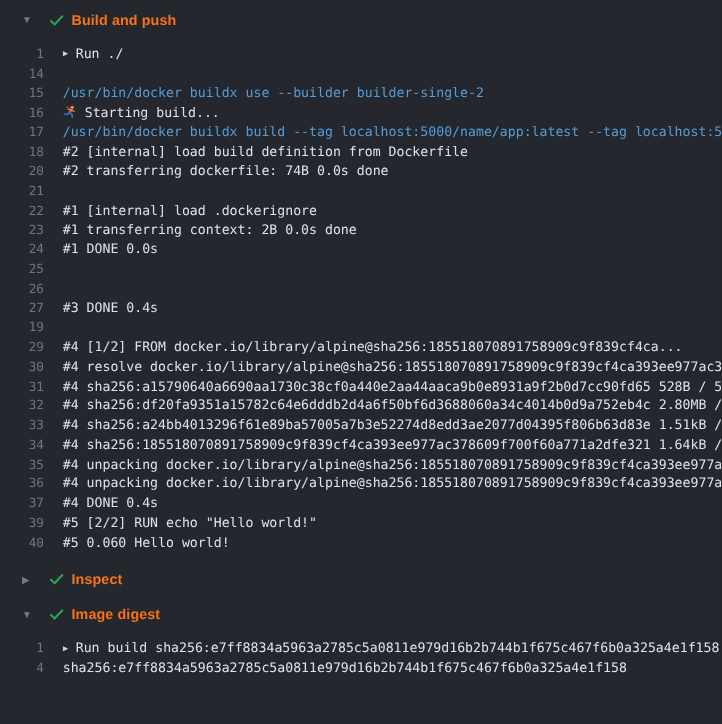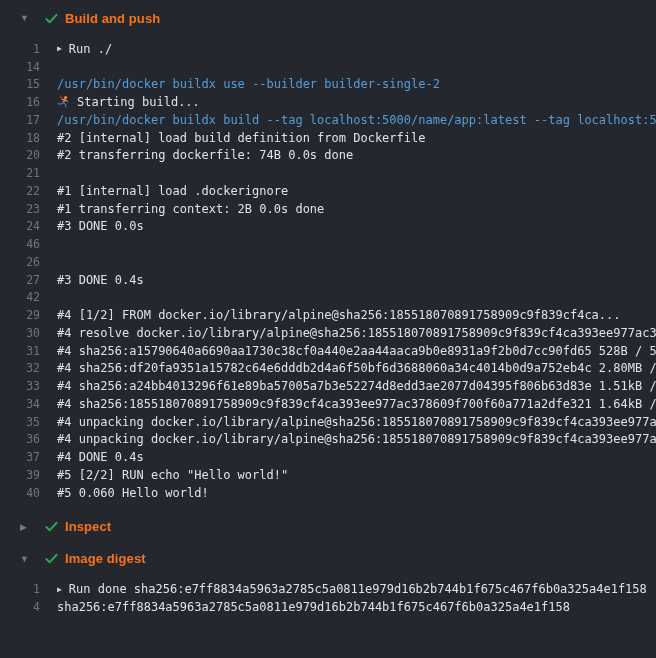--- a/index.html
+++ b/index.html
@@ -159,39 +159,39 @@
     <span class="lt"><span class="lt-text">#1 [internal] load .dockerignore</span></span>
   </div>
 
   <div class="log-line">
     <span class="ln">23</span>
     <span class="lt"><span class="lt-text">#1 transferring context: 2B 0.0s done</span></span>
   </div>
 
   <div class="log-line">
     <span class="ln">24</span>
-    <span class="lt"><span class="lt-text">#3 DONE 0.0s</span></span>
-  </div>
-
-  <div class="log-line">
-    <span class="ln">46</span>
+    <span class="lt"><span class="lt-text">#1 DONE 0.0s</span></span>
+  </div>
+
+  <div class="log-line">
+    <span class="ln">25</span>
     <span class="lt"><span class="lt-text"></span></span>
   </div>
 
   <div class="log-line">
     <span class="ln">26</span>
   </div>
 
   <div class="log-line">
     <span class="ln">27</span>
     <span class="lt"><span class="lt-text">#3 DONE 0.4s</span></span>
   </div>
 
   <div class="log-line">
-    <span class="ln">42</span>
+    <span class="ln">19</span>
     <span class="lt"><span class="lt-text"></span></span>
   </div>
 
   <div class="log-line">
     <span class="ln">29</span>
     <span class="lt"><span class="lt-text">#4 [1/2] FROM docker.io/library/alpine@sha256:185518070891758909c9f839cf4ca...</span></span>
   </div>
 
   <div class="log-line">
     <span class="ln">30</span>
@@ -265,21 +265,21 @@
       <span class="check">
         <svg viewBox="0 0 16 16">
             <use href="#icon-check"></use>
           </svg>
       </span>
       <span class="section-title">Image digest</span>
     </div>
     <div class="section-body">
   <div class="log-line">
     <span class="ln">1</span>
-    <span class="lt"><span class="run-arrow">▶</span><span class="lt-text">Run done sha256:e7ff8834a5963a2785c5a0811e979d16b2b744b1f675c467f6b0a325a4e1f158</span></span>
+    <span class="lt"><span class="run-arrow">▶</span><span class="lt-text">Run build sha256:e7ff8834a5963a2785c5a0811e979d16b2b744b1f675c467f6b0a325a4e1f158</span></span>
   </div>
 
   <div class="log-line">
     <span class="ln">4</span>
     <span class="lt"><span class="lt-text">sha256:e7ff8834a5963a2785c5a0811e979d16b2b744b1f675c467f6b0a325a4e1f158</span></span>
   </div>
 </div>
   </section>
 </main>
 

